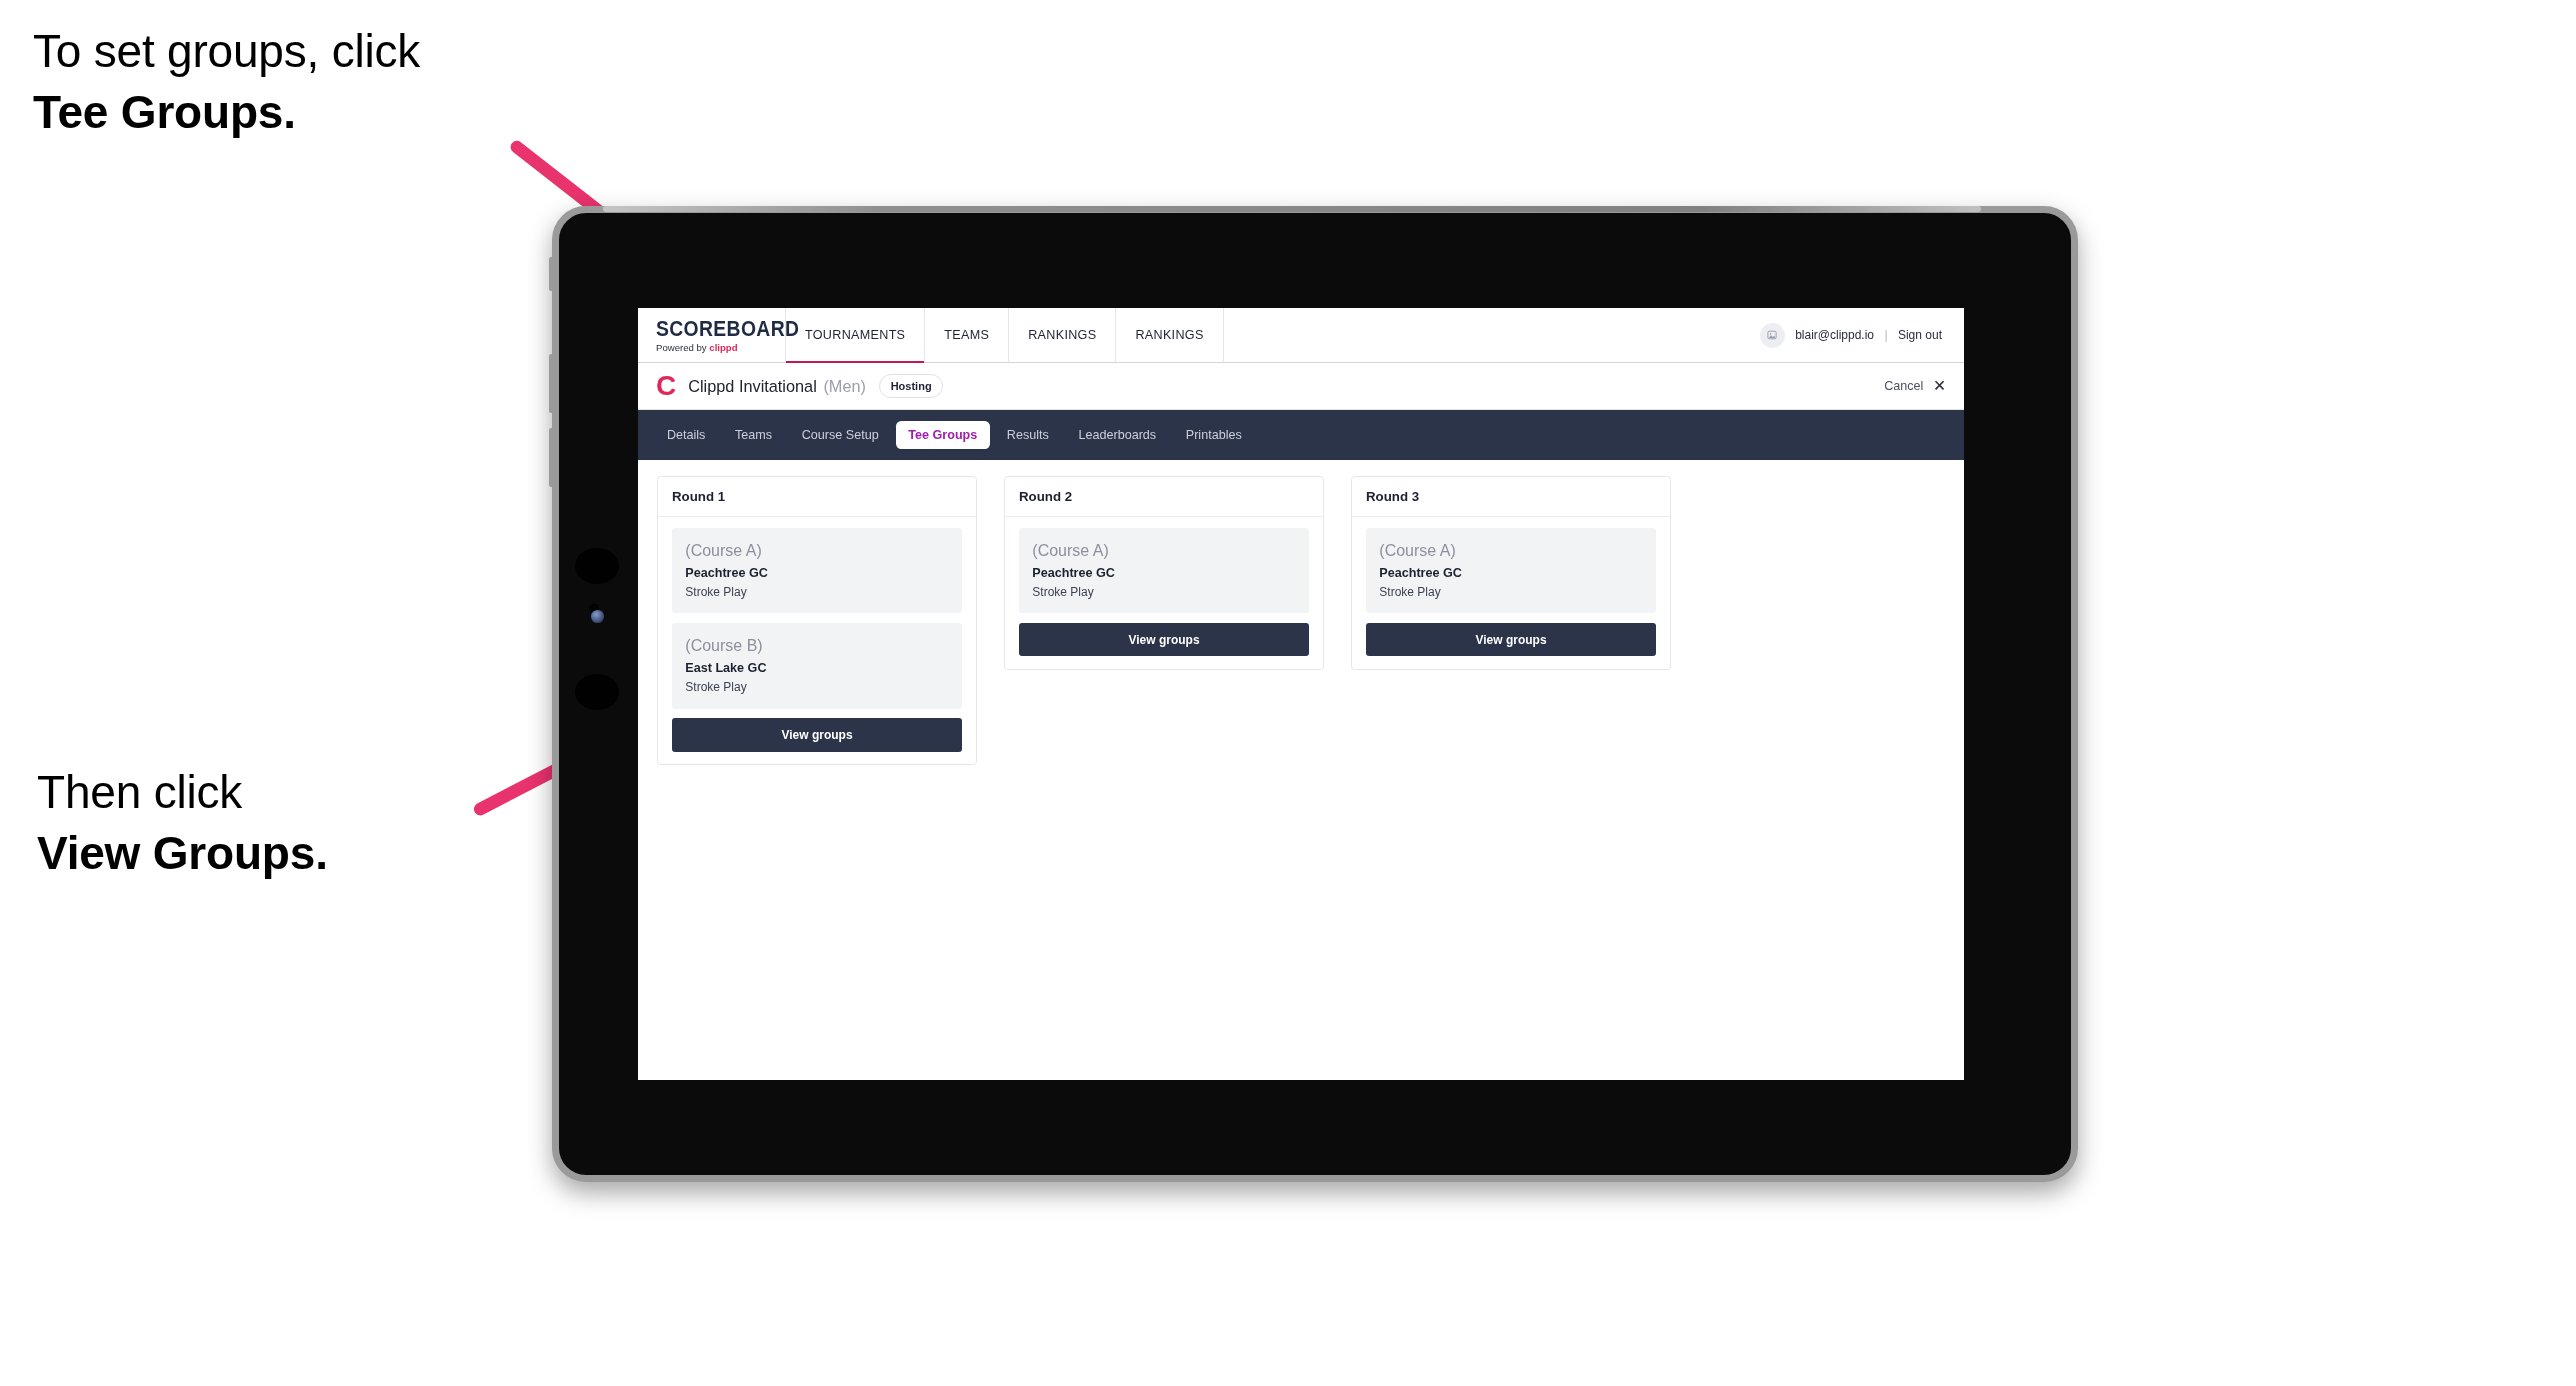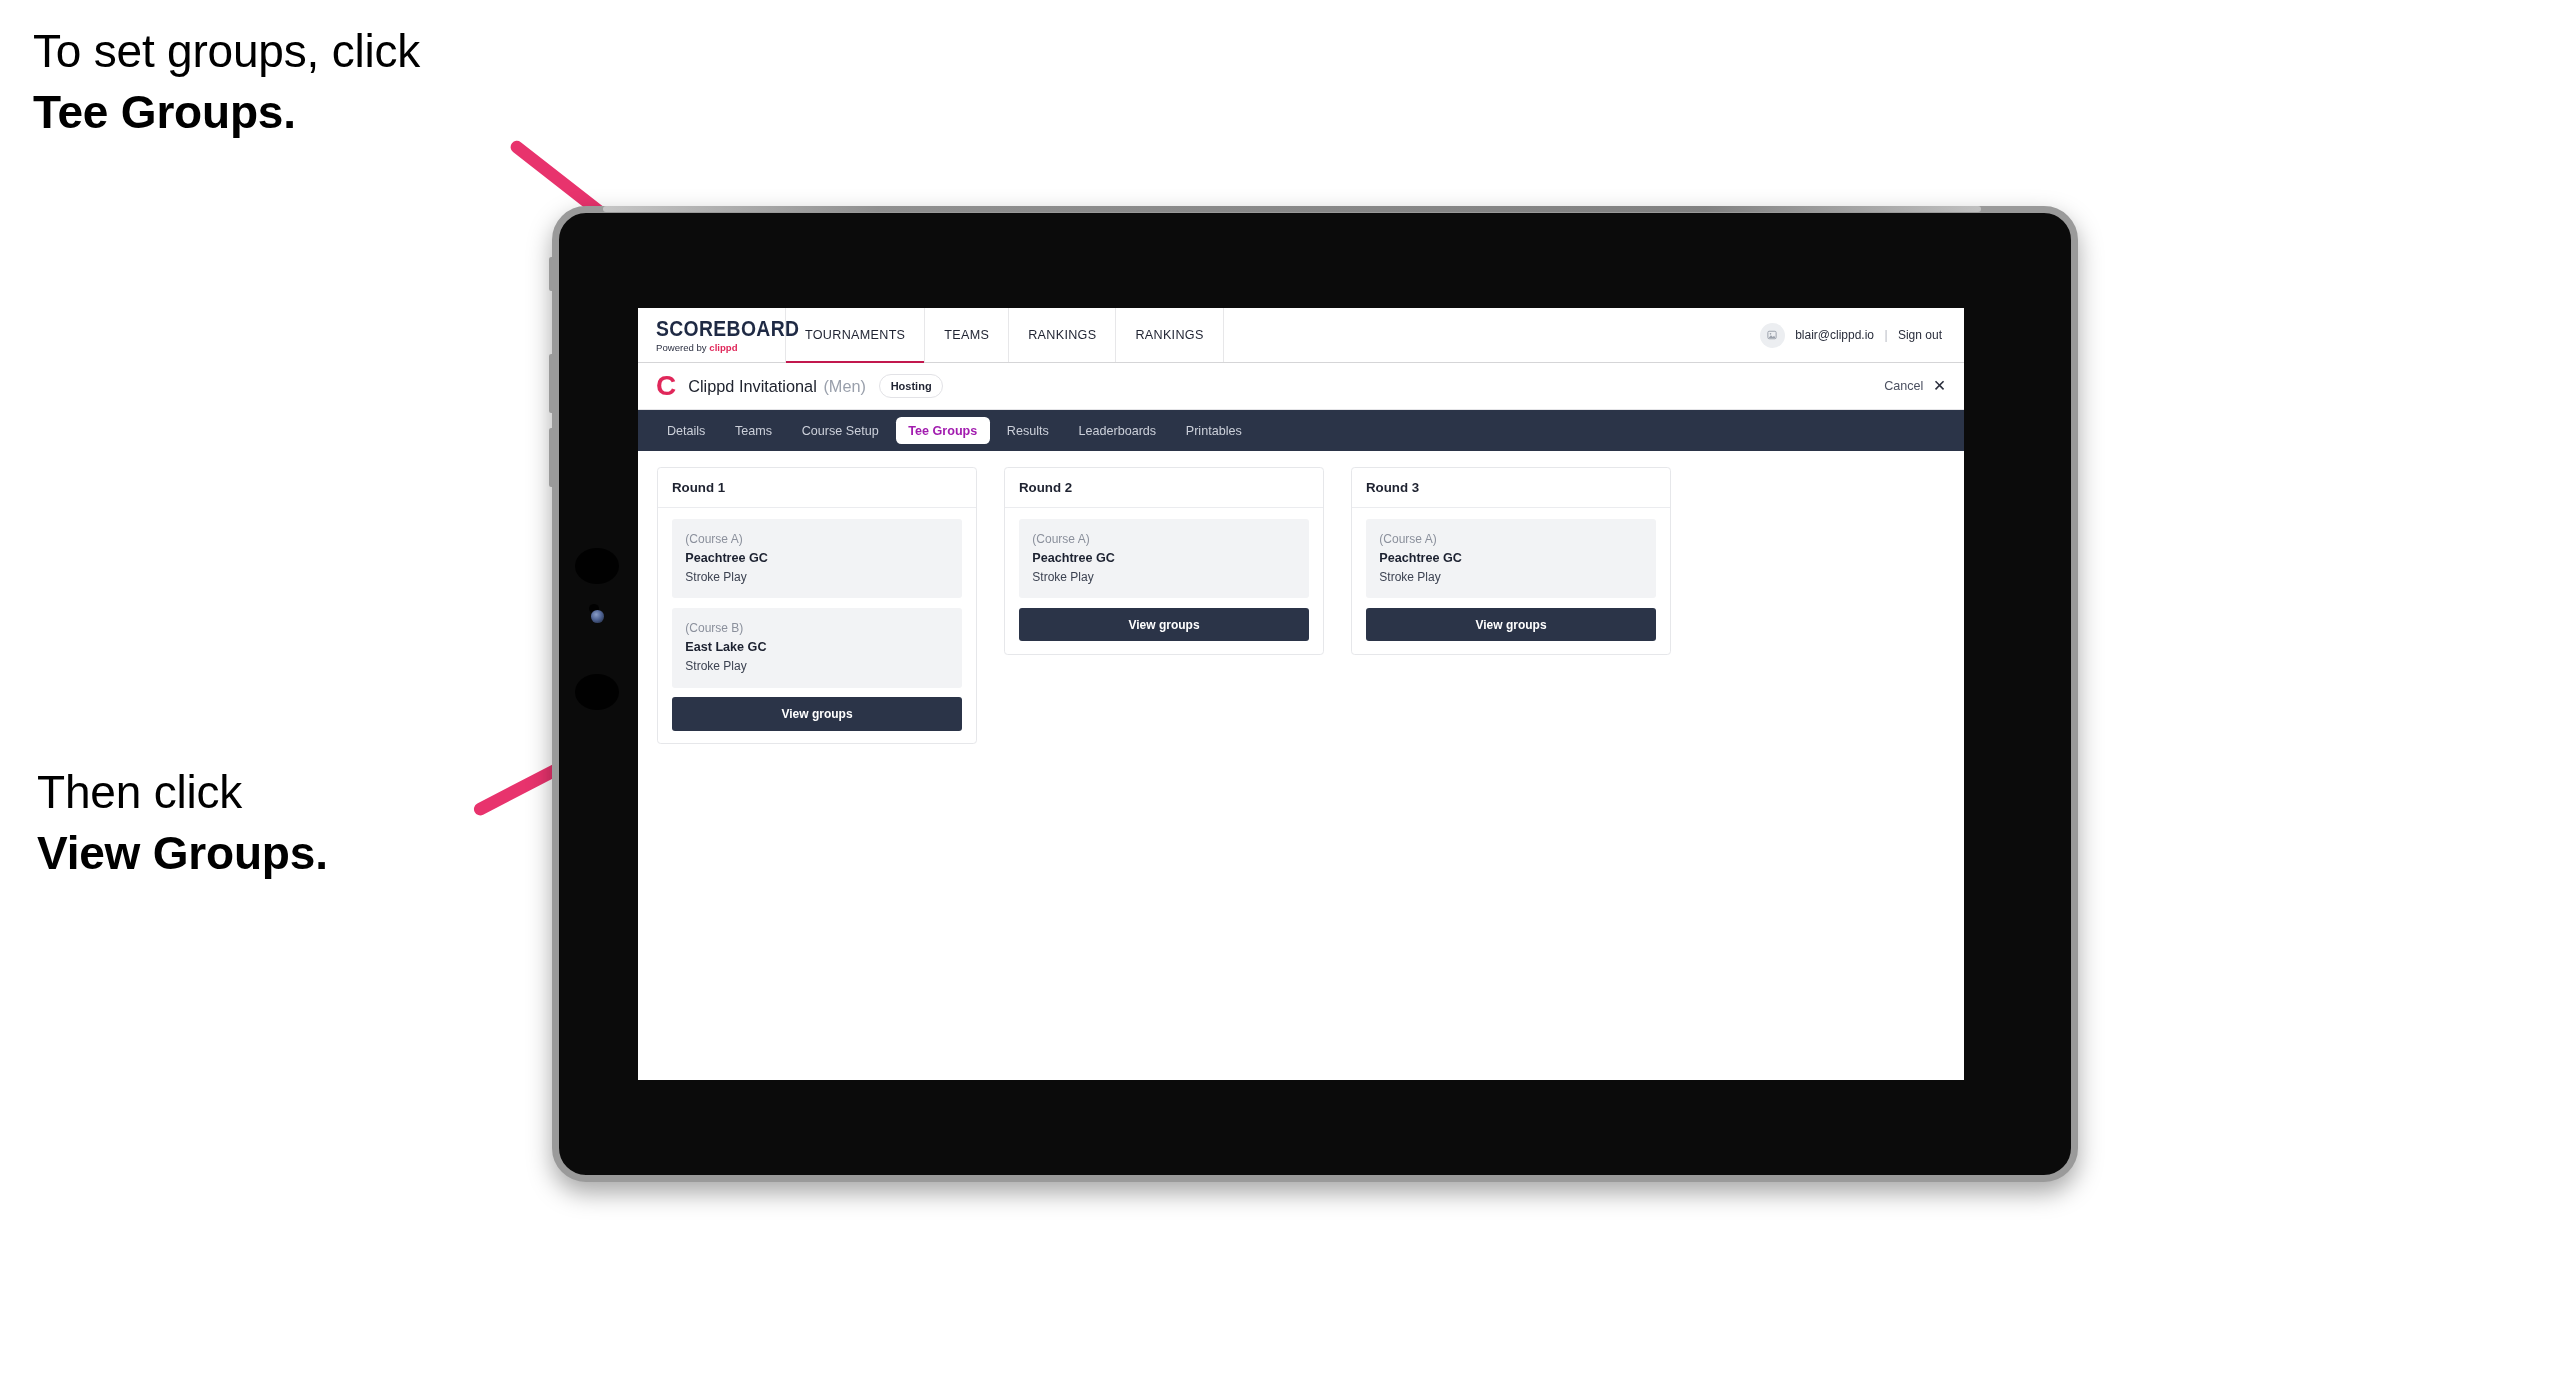--- a/index.html
+++ b/index.html
@@ -208,21 +208,21 @@
   }
   #titlerow-spacer { flex: 1; }
   #cancel-group {
     display: flex; align-items: center; gap: 9.6px;
     font-size: 12.6px; color: #4b5060; cursor: pointer;
   }
   #cancel-x { font-size: 15.6px; color: #2a2e3c; }
 
   
   #tabbar {
-    height: 41px;
+    height: 50px;
     background: #2b3448;
     display: flex;
     align-items: center;
     padding-left: 16.3px;
     gap: 4.4px;
   }
   .tab {
     padding: 6.7px 12.6px;
     font-size: 12.6px;
     color: #ccd0da;
@@ -257,21 +257,21 @@
     font-weight: bold;
     color: #1e2230;
   }
   .round-body { padding: 10.4px 14px 12.6px; }
   .course-block {
     background: #f2f3f5;
     border-radius: 3px;
     padding: 11px 13.3px 12.6px;
     margin-bottom: 9.6px;
   }
-  .course-label { font-size: 12px; color: #8b909c; line-height: 1.5; }
+  .course-label { font-size: 16px; color: #8b909c; line-height: 1.5; }
   .course-name  { font-size: 12.6px; font-weight: bold; color: #1c2130; line-height: 1.6; }
   .course-format{ font-size: 12px; color: #3c4251; line-height: 1.5; }
   .view-groups-btn {
     display: block;
     width: 100%;
     margin-top: 3px;
     padding: 9.6px 0;
     background: #2b3448;
     color: #ffffff;
     font-size: 12px;

